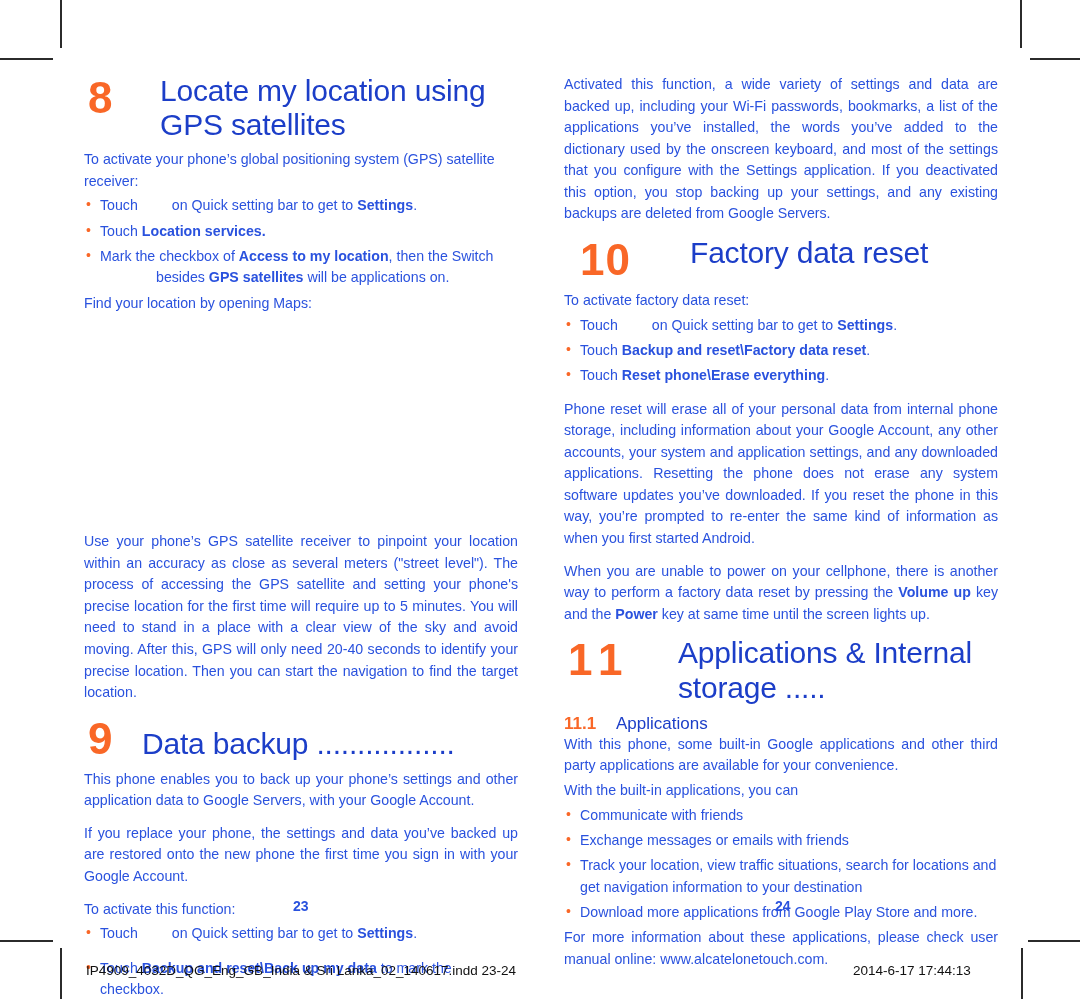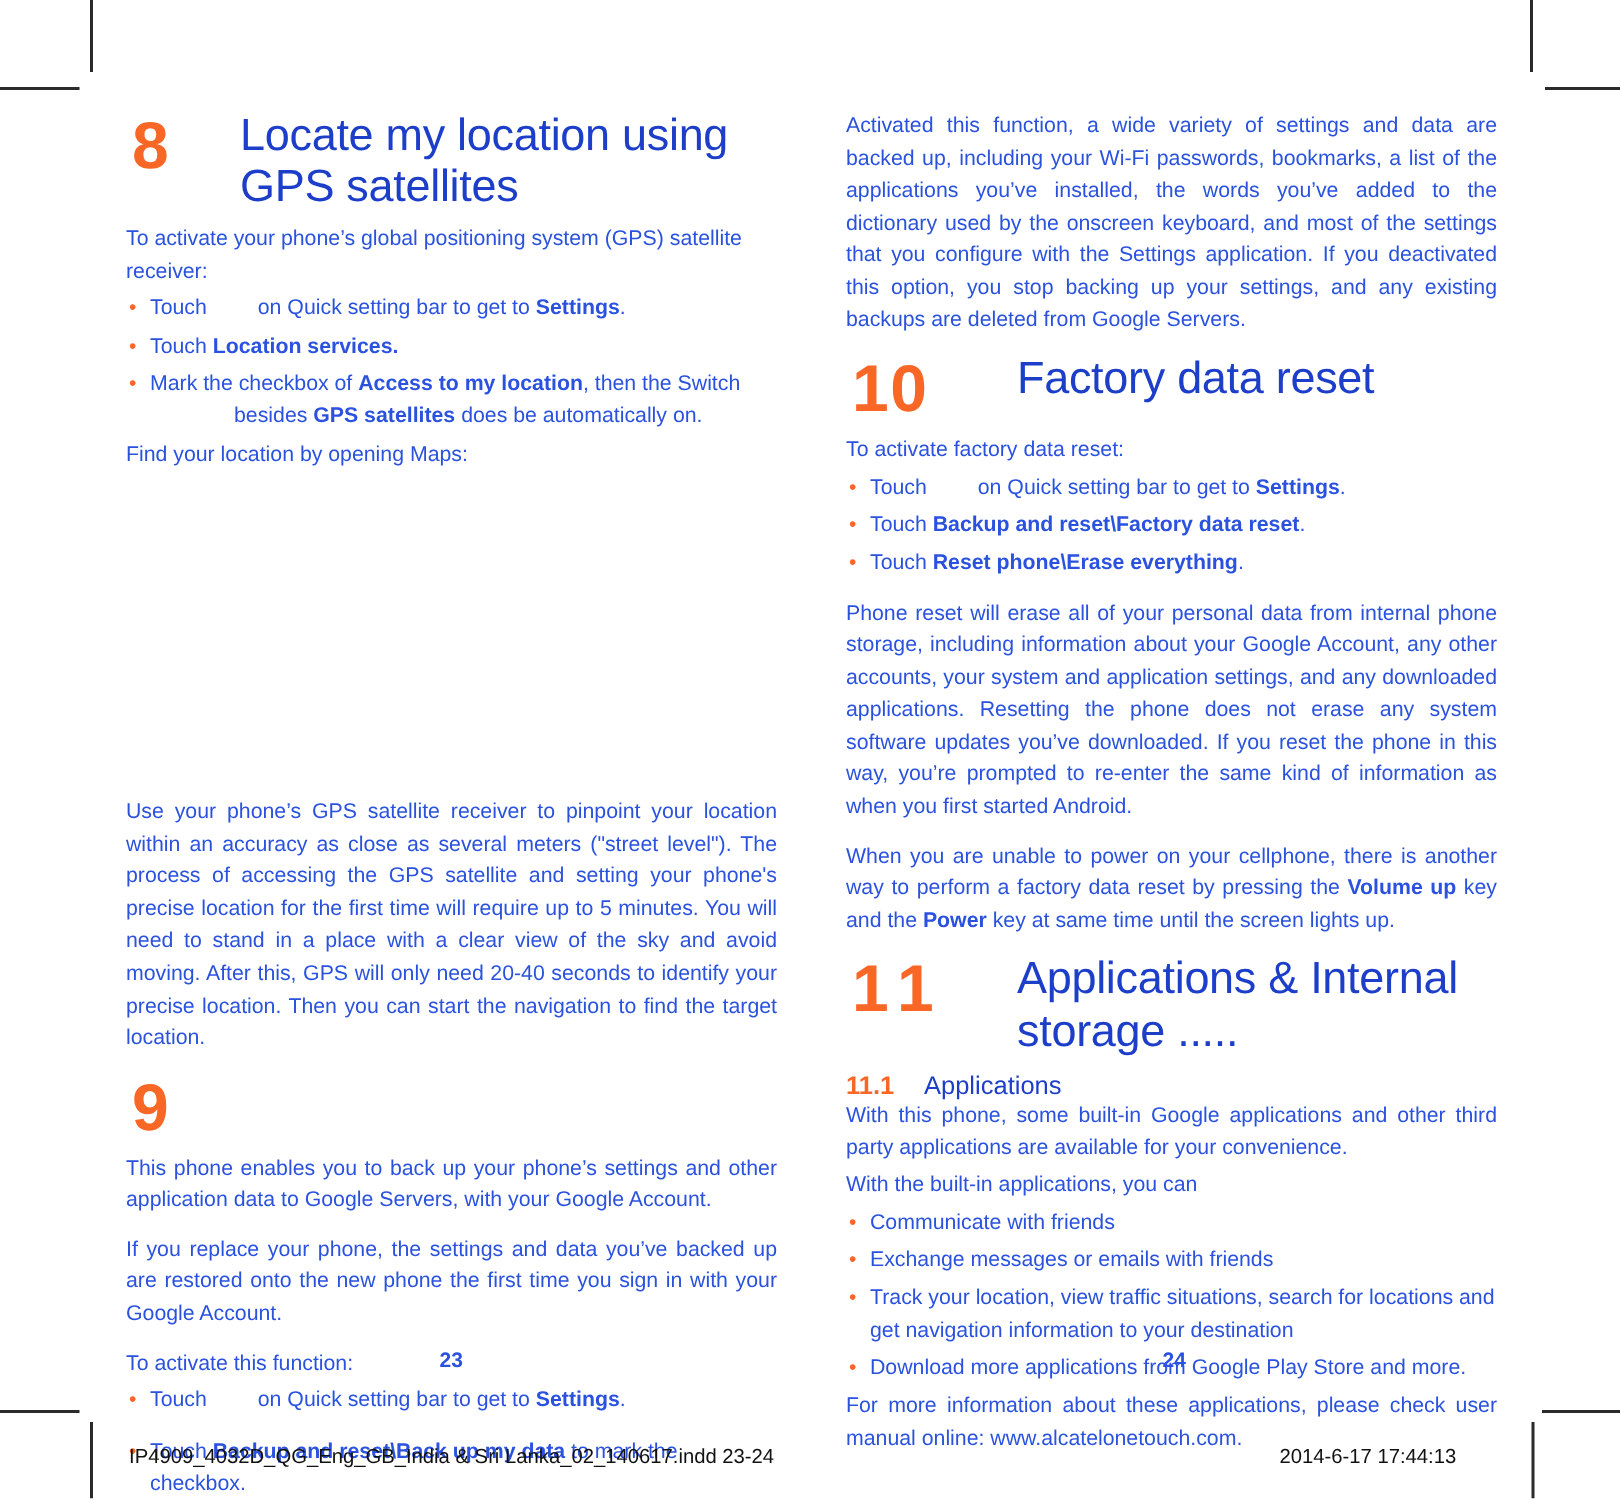--- a/index.html
+++ b/index.html
@@ -65,21 +65,21 @@
     flex: 1 1 auto;
   }
 
   .ch8 .chapter-num  { width: 72px; margin-left: 4px; }
   .ch8 .chapter-title { padding-left: 0; }
 
   .ch9 { align-items: baseline; }
   .ch9 .chapter-num  { width: 54px; margin-left: 4px; }
   .ch9 .chapter-title { white-space: nowrap; }
 
-  .ch10 .chapter-num  { width: 104px; margin-left: 4px; letter-spacing: 1px; }
+  .ch10 .chapter-num  { width: 104px; margin-left: 16px; letter-spacing: 1px; }
   .ch10 .chapter-title { padding-left: 6px; }
 
   .ch11 .chapter-num  { width: 100px; margin-left: 4px; letter-spacing: 8px; }
   .ch11 .chapter-title { padding-left: 10px; line-height: 1.16; }
 
   
   .subhead {
     display: flex;
     align-items: baseline;
     margin-top: 4px;
@@ -194,31 +194,32 @@
     <div class="bullet">
       <span>Touch</span><span class="icon-gap"></span><span>on Quick setting bar to get to </span><b>Settings</b><span>.</span>
     </div>
 
     <div class="bullet">
       <span>Touch </span><b>Location services.</b>
     </div>
 
     <div class="bullet">
       <span>Mark the checkbox of </span><b>Access to my location</b><span>, then the Switch</span>
-      <span class="cont"><span>besides </span><b>GPS satellites</b><span> does be automatically on.</span></span>
+      <span class="cont"><span>besides </span><b>GPS satellites</b><span> will be applications on.</span></span>
     </div>
 
     <p class="para noj">Find your location by opening Maps:</p>
 
     <div class="figure-space"></div>
 
     <p class="para">Use your phone’s GPS satellite receiver to pinpoint your location within an accuracy as close as several meters ("street level"). The process of accessing the GPS satellite and setting your phone's precise location for the first time will require up to 5 minutes. You will need to stand in a place with a clear view of the sky and avoid moving. After this, GPS will only need 20-40 seconds to identify your precise location. Then you can start the navigation to find the target location.</p>
 
     <div class="chapter ch9">
       <div class="chapter-num">9</div>
+      <div class="chapter-title">Data backup .................</div>
     </div>
 
     <p class="para">This phone enables you to back up your phone’s settings and other application data to Google Servers, with your Google Account.</p>
     <p class="para">If you replace your phone, the settings and data you’ve backed up are restored onto the new phone the first time you sign in with your Google Account.</p>
     <p class="para noj tight">To activate this function:</p>
 
     <div class="bullet bullet-spaced">
       <span>Touch</span><span class="icon-gap"></span><span>on Quick setting bar to get to </span><b>Settings</b><span>.</span>
     </div>
 

